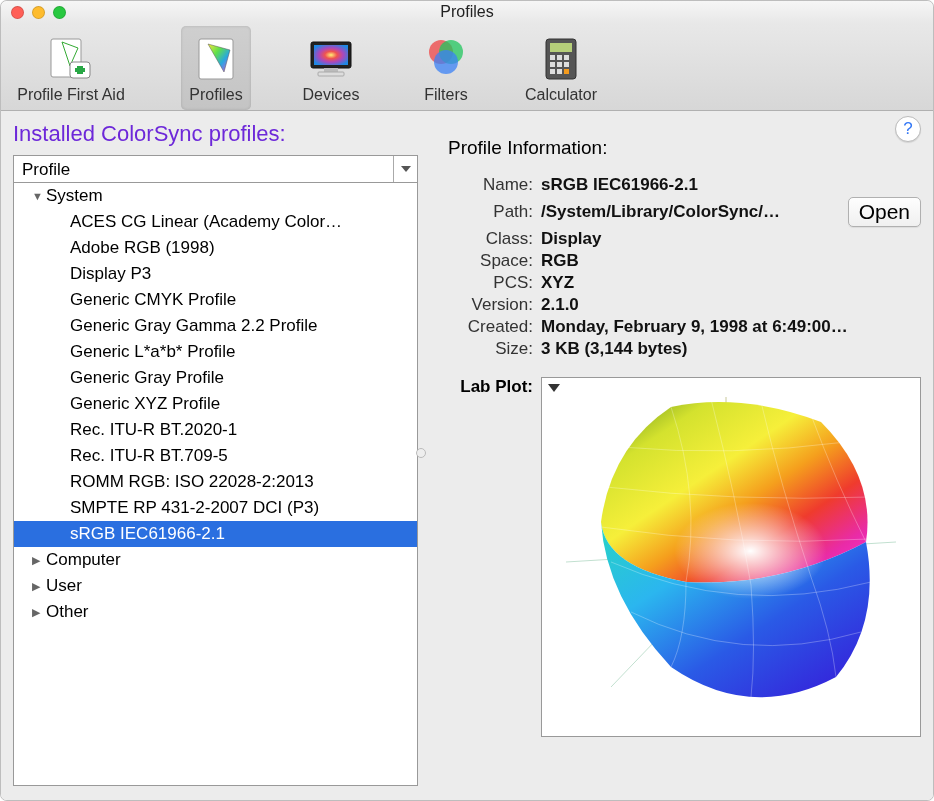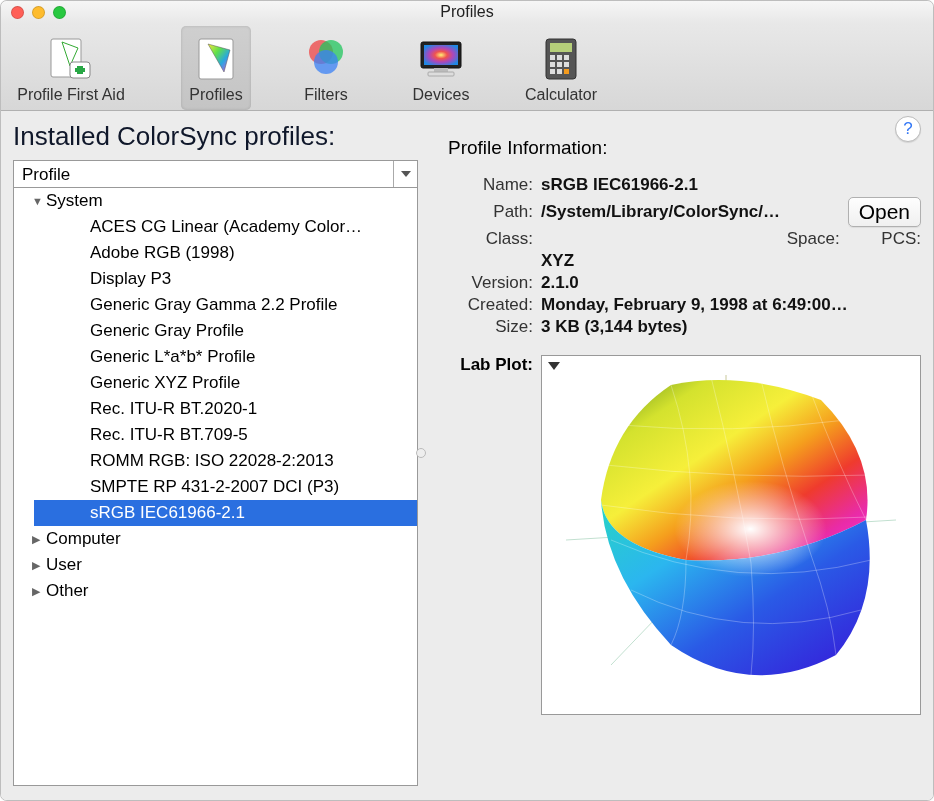--- a/index.html
+++ b/index.html
@@ -54,40 +54,40 @@
   .tool.w2{width:80px;}
   .tool.selected{ background: linear-gradient(#cfcfcf,#c4c4c4); box-shadow: inset 0 0 3px rgba(0,0,0,0.15);}
   .mainarea{
     display:flex;
     height: calc(100% - 22px - 88px);
     padding: 10px 12px 14px 12px;
     gap: 30px;
     background:#ececec;
   }
   .leftcol{ width: 405px; display:flex; flex-direction:column;}
-  .header-lbl{ font-size:26px; color:#0f172a; margin-bottom:8px;}
+  .header-lbl{ font-size:22px; color:#6d28d9; margin-bottom:8px;}
   .combo{
     display:flex;
     border:1px solid #999;
     height:28px;
     background:#fff;
   }
   .combo .text{ flex:1; padding:4px 8px; font-size:17px;}
   .combo .arrow{ width:24px; border-left:1px solid #aaa; display:flex;align-items:center;justify-content:center;}
   .listbox{
     flex:1;
     border:1px solid #999;
     border-top:none;
     background:#fff;
     overflow:auto;
     font-size:17px;
   }
   .tree-row{ padding:3px 4px 3px 18px; display:flex; align-items:center; gap:4px; white-space:nowrap; overflow:hidden; text-overflow:ellipsis;}
   .tree-row.top{ font-weight:400;}
-  .tree-row.child{ padding-left:56px;margin-left:20px;}
+  .tree-row.child{ padding-left:56px;}
   .tree-row.selected{ background:#2a6fe0; color:#fff;}
   .disclosure{ width:10px; font-size:11px; color:#666; display:inline-block;}
   .rightcol{ flex:1; display:flex; flex-direction:column; position:relative;}
   .helpbtn{
     position:absolute; right:0; top:-5px;
     width:26px;height:26px;border-radius:50%;
     background:#fff; border:1px solid #bbb;
     display:flex;align-items:center;justify-content:center;
     color:#3478f6; font-size:17px; font-weight:500;
     box-shadow:0 1px 1px rgba(0,0,0,0.1);
@@ -153,49 +153,49 @@
               <stop offset="35%" stop-color="#5fe04b"></stop>
             <stop offset="65%" stop-color="#29a7df"></stop>
               <stop offset="100%" stop-color="#e14bdf"></stop>
           </linearGradient>
         </defs>
         <polygon points="12,8 28,36 34,14" fill="url(#rg)"></polygon>
         <polygon points="12,8 28,36 34,14" fill="none" stroke="#555" stroke-width="0.5"></polygon>
       </svg>
     </div>
     <span class="lbl">Profiles</span>
-  </div>
-  <div class="tool">
-    <div class="iconwrap">
-      <svg width="46" height="46" viewBox="0 0 46 46">
-        <circle cx="18" cy="16" r="12" fill="#ef4444" opacity="0.75"></circle>
-        <circle cx="28" cy="16" r="12" fill="#22c55e" opacity="0.75"></circle>
-        <circle cx="23" cy="26" r="12" fill="#3b82f6" opacity="0.75"></circle>
-      </svg>
-    </div>
-    <span class="lbl">Filters</span>
   </div>
   <div class="tool w2">
     <div class="iconwrap">
       <svg width="50" height="42" viewBox="0 0 50 42">
         <rect x="5" y="4" width="40" height="26" rx="2" fill="#222" stroke="#111"></rect>
         <defs>
             <radialGradient id="scr" cx="50%" cy="50%" r="60%">
           <stop offset="0%" stop-color="#fff176"></stop>
               <stop offset="30%" stop-color="#ef5350"></stop>
           <stop offset="60%" stop-color="#ab47bc"></stop>
               <stop offset="100%" stop-color="#1e88e5"></stop>
         </radialGradient>
           </defs>
         <rect x="8" y="7" width="34" height="20" fill="url(#scr)"></rect>
         <rect x="18" y="30" width="14" height="4" fill="#bbb"></rect>
         <rect x="12" y="34" width="26" height="4" rx="1" fill="#ddd" stroke="#aaa"></rect>
       </svg>
     </div>
     <span class="lbl">Devices</span>
+  </div>
+  <div class="tool">
+    <div class="iconwrap">
+      <svg width="46" height="46" viewBox="0 0 46 46">
+        <circle cx="18" cy="16" r="12" fill="#ef4444" opacity="0.75"></circle>
+        <circle cx="28" cy="16" r="12" fill="#22c55e" opacity="0.75"></circle>
+        <circle cx="23" cy="26" r="12" fill="#3b82f6" opacity="0.75"></circle>
+      </svg>
+    </div>
+    <span class="lbl">Filters</span>
   </div>
   <div class="tool w2">
     <div class="iconwrap">
       <svg width="34" height="44" viewBox="0 0 34 44">
         <rect x="2" y="2" width="30" height="40" rx="3" fill="#555" stroke="#333"></rect>
         <rect x="6" y="6" width="22" height="9" fill="#b6cf7a"></rect>
         <g fill="#ddd">
           <rect x="6" y="18" width="5" height="5"></rect>
             <rect x="13" y="18" width="5" height="5"></rect>
             <rect x="20" y="18" width="5" height="5"></rect>
@@ -225,23 +225,24 @@
       </div>
     </div>
     <div class="listbox" id="tree">
         <div class="tree-row top">
           <span class="disclosure">▼</span>
           <span>System</span>
         </div>
         <div class="tree-row child">ACES CG Linear (Academy Color…</div>
         <div class="tree-row child">Adobe RGB (1998)</div>
         <div class="tree-row child">Display P3</div>
+        <div class="tree-row child">Generic CMYK Profile</div>
         <div class="tree-row child">Generic Gray Gamma 2.2 Profile</div>
+        <div class="tree-row child">Generic L*a*b* Profile</div>
         <div class="tree-row child">Generic Gray Profile</div>
-        <div class="tree-row child">Generic L*a*b* Profile</div>
         <div class="tree-row child">Generic XYZ Profile</div>
         <div class="tree-row child">Rec. ITU-R BT.2020-1</div>
         <div class="tree-row child">Rec. ITU-R BT.709-5</div>
         <div class="tree-row child">ROMM RGB: ISO 22028-2:2013</div>
         <div class="tree-row child">SMPTE RP 431-2-2007 DCI (P3)</div>
         <div class="tree-row child selected">sRGB IEC61966-2.1</div>
         <div class="tree-row top">
           <span class="disclosure">▶</span>
           <span>Computer</span>
         </div>
@@ -263,22 +264,24 @@
 
     <div class="info-grid">
       <div class="k">Name:</div>
       <div class="v" style="grid-column:2/4;">sRGB IEC61966-2.1</div>
 
       <div class="k">Path:</div>
       <div class="v">/System/Library/ColorSync/…</div>
       <button class="openbtn">Open</button>
 
       <div class="k">Class:</div>
+      <div class="v" style="grid-column:2/4;">Display</div>
 
       <div class="k">Space:</div>
+      <div class="v" style="grid-column:2/4;">RGB</div>
 
       <div class="k">PCS:</div>
       <div class="v" style="grid-column:2/4;">XYZ</div>
 
       <div class="k">Version:</div>
       <div class="v" style="grid-column:2/4;">2.1.0</div>
 
       <div class="k">Created:</div>
       <div class="v" style="grid-column:2/4;">Monday, February 9, 1998 at 6:49:00…</div>
 

